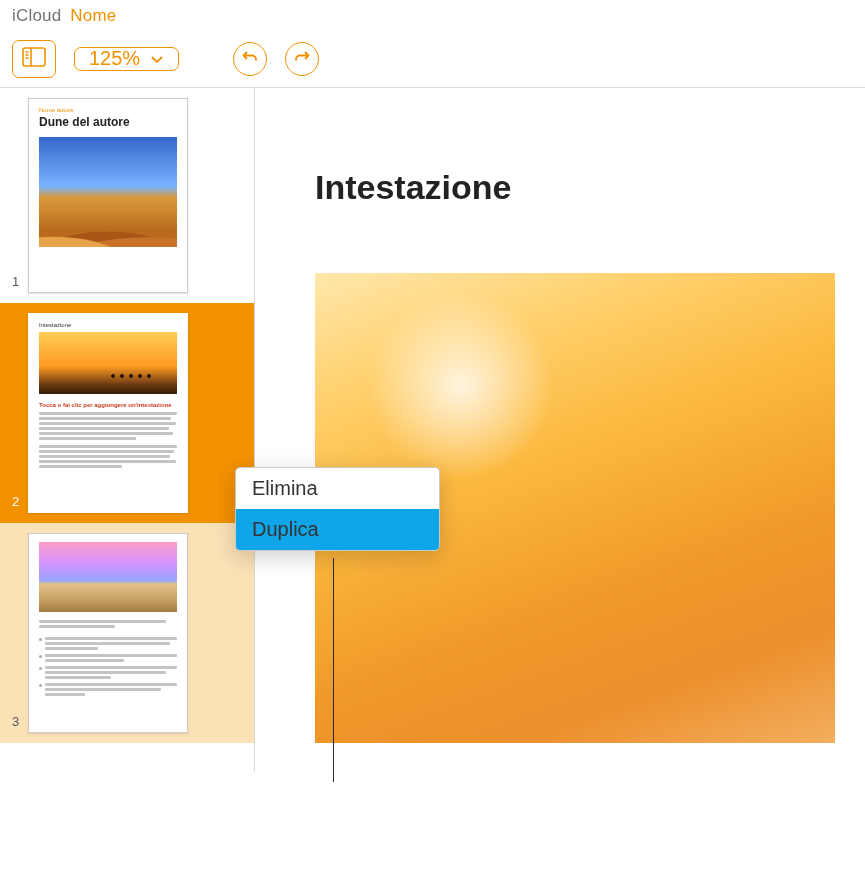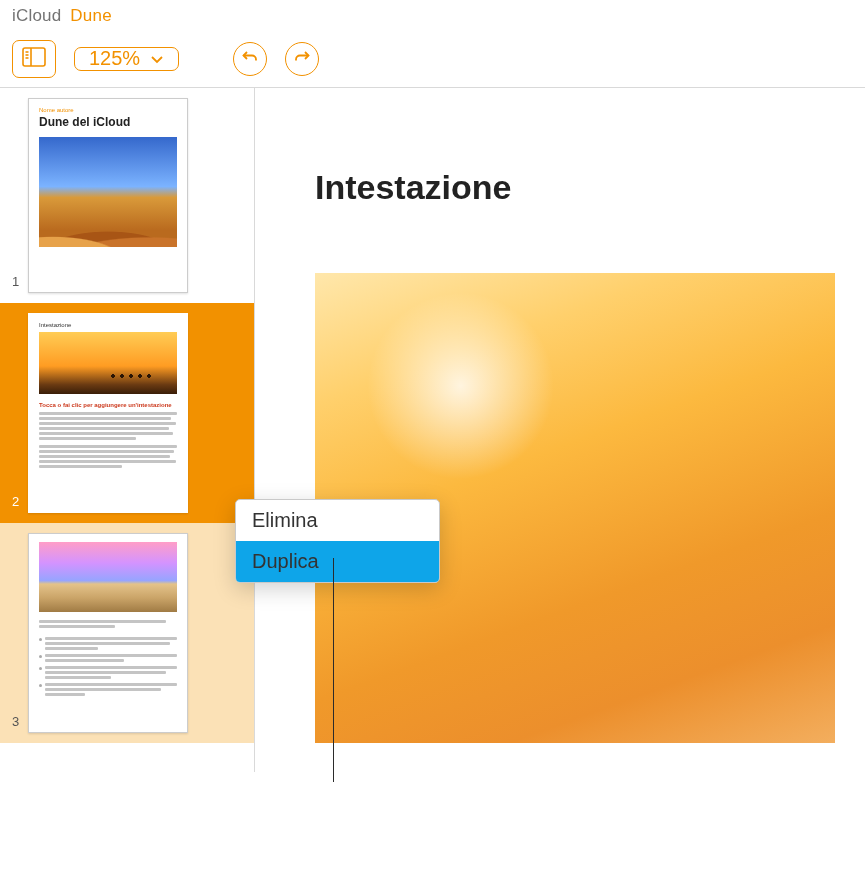--- a/index.html
+++ b/index.html
@@ -177,21 +177,20 @@
   .ctx-menu {
     position: absolute;
     left: 235px; top: 467px;
     width: 205px;
     background: #fff;
     border: 1px solid #c9c9c9;
     border-radius: 5px;
     box-shadow: 0 6px 22px rgba(0,0,0,0.18);
     overflow: hidden;
     z-index: 50;
-    margin-top: 32px;
   }
   .ctx-item {
     padding: 9px 16px;
     font-size: 20px;
     color: #333;
     cursor: pointer;
   }
   .ctx-item.hover { background: #0ea5e9; }
 
   
@@ -204,21 +203,21 @@
     background: #2b2b2b;
     z-index: 60;
   }
 </style>
 </head>
 <body>
 
 <div class="topbar">
   <span class="app-title">
     <span class="brand1">iCloud</span>
-    <span class="brand2">Dune</span>
+    <span class="brand2">Nome</span>
   </span>
 </div>
 
 <div class="toolbar">
   <div class="tb-btn">
     <span>
       <svg viewBox="0 0 24 20" fill="none" stroke="currentColor" stroke-width="1.6">
         <rect x="1" y="1" width="22" height="18" rx="2"></rect>
         <line x1="9" y1="1" x2="9" y2="19"></line>
         <line x1="3.5" y1="5" x2="6.5" y2="5"></line>
@@ -259,21 +258,21 @@
 </div>
 
 <div class="workspace">
 
   <div class="sidebar">
 
     <div class="thumb-row">
       <div class="thumb-num">1</div>
       <div class="thumb t1">
         <div class="author">Nome autore</div>
-        <div class="title">Dune del iCloud</div>
+        <div class="title">Dune del autore</div>
         <div class="cover-img"></div>
       </div>
     </div>
 
     <div class="thumb-row selected">
       <div class="thumb-num">2</div>
       <div class="thumb t2">
         <div class="hdr">Intestazione</div>
         <div class="photo"></div>
         <div class="subhead">Tocca o fai clic per aggiungere un'intestazione</div>

